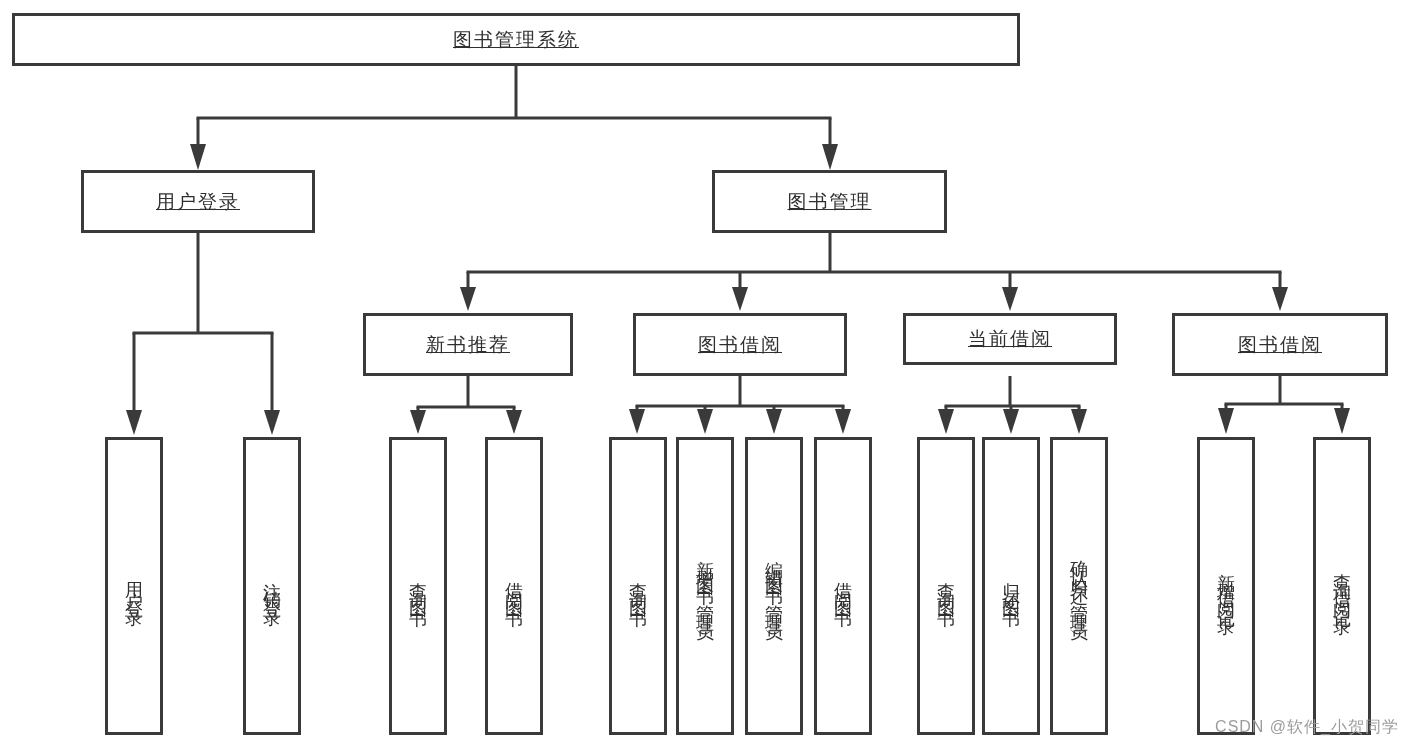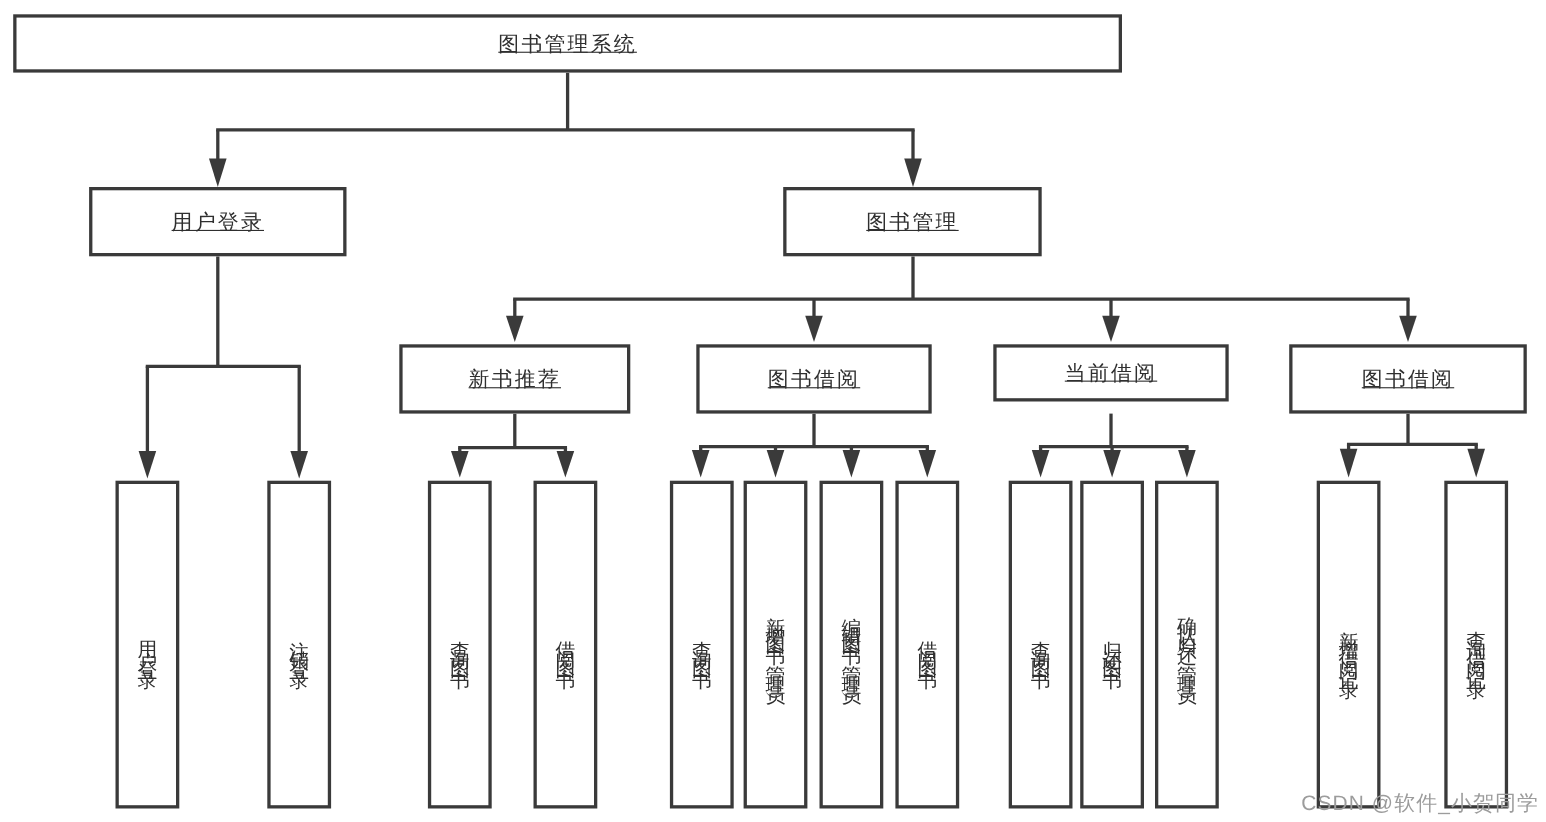--- a/index.html
+++ b/index.html
@@ -37,21 +37,21 @@
     text-orientation: mixed;
     font-size: 18px;
     letter-spacing: 9px;
     line-height: 1;
     white-space: nowrap;
   }
   .watermark {
     position: absolute;
     top: 717px;
     right: 6px;
-    font-size: 19px;
+    font-size: 16px;
     color: #9c9c9c;
     letter-spacing: 1px;
     z-index: 5;
   }
 </style>
 </head>
 <body>
 
 <div class="canvas">
 

